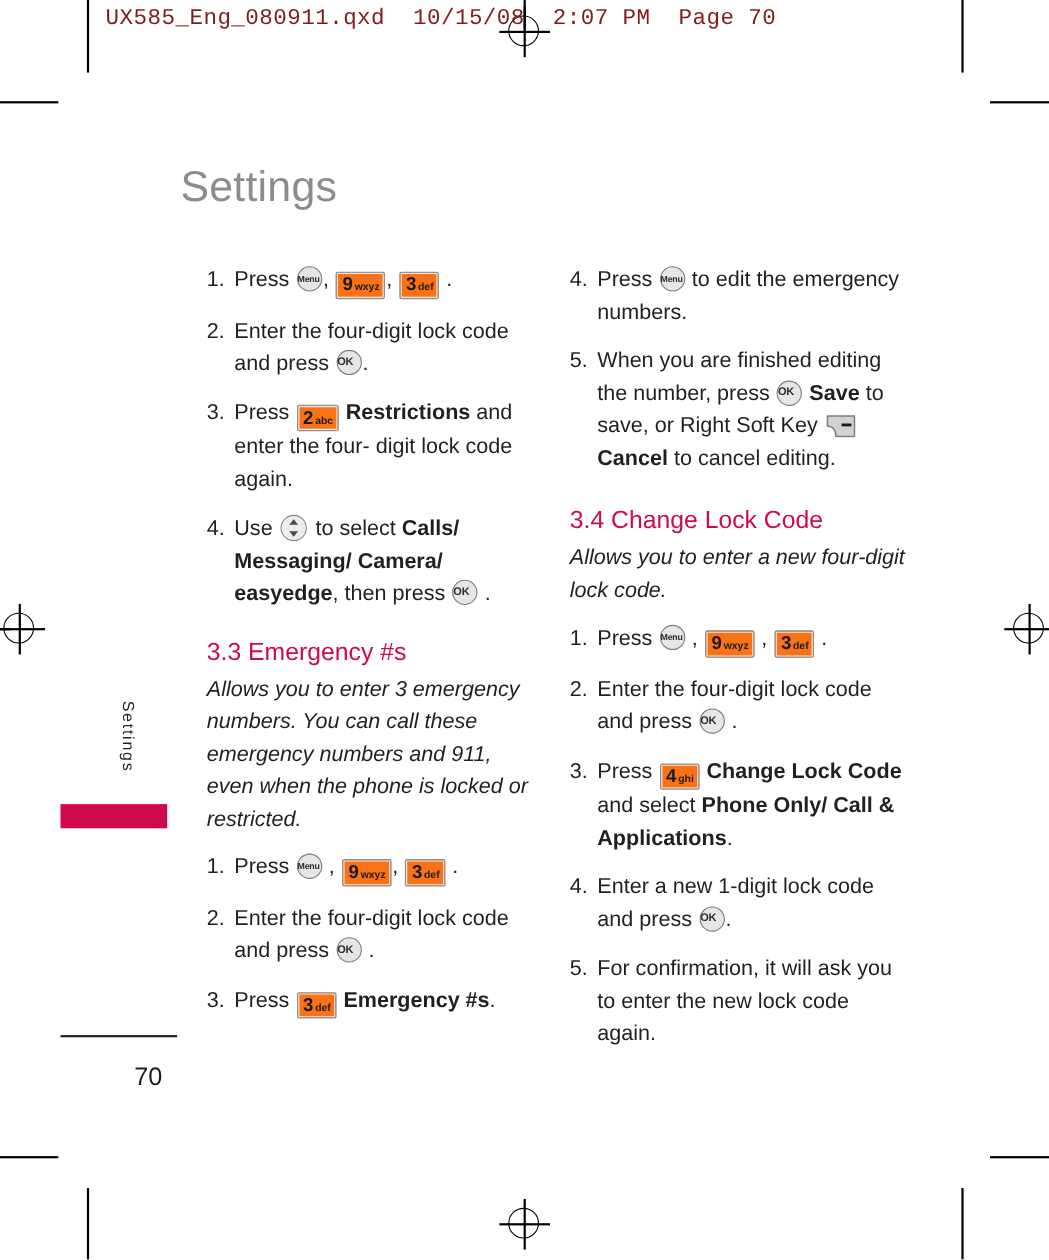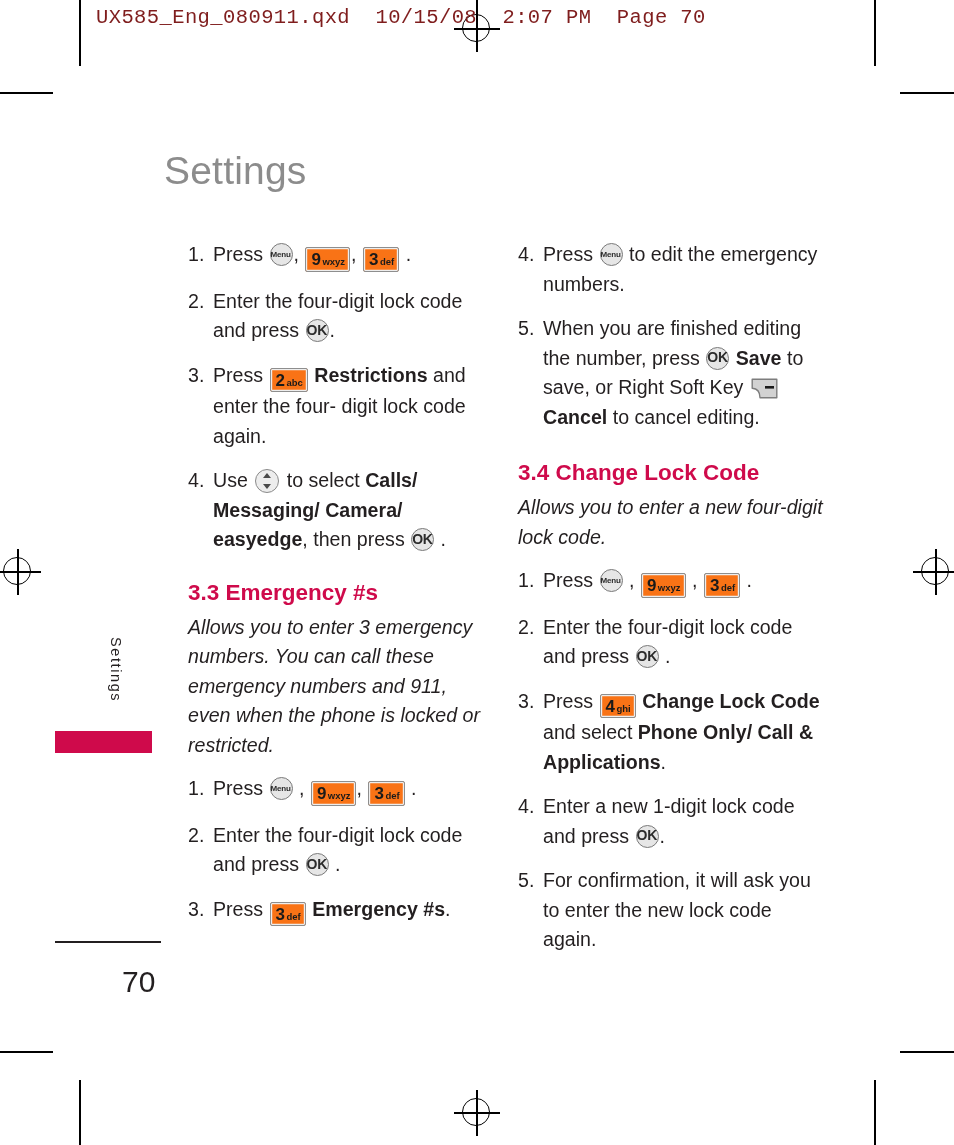--- a/index.html
+++ b/index.html
@@ -89,41 +89,41 @@
     left: 55px;
     top: 941px;
     width: 106px;
     height: 1.5px;
     background: #231f20;
   }
   .page-number {
     position: absolute;
     left: 122px;
     top: 965px;
-    font-size: 30px;
+    font-size: 23px;
     color: #231f20;
   }
 
   
   .col {
     position: absolute;
     top: 240px;
     font-size: 19.6px;
     line-height: 29.5px;
     color: #231f20;
   }
   .col-left  { left: 188px; width: 300px; }
   .col-right { left: 518px; width: 308px; }
 
   .sec-head {
     color: #cf0a4b;
     font-size: 22.5px;
     line-height: 27px;
     margin: 24px 0 7px 0;
-    font-weight: 700;
+    font-weight: 400;
   }
   .col-right .sec-head { margin-top: 27px; }
 
   .intro {
     margin: 0 0 14px 0;
     font-style: italic;
   }
 
   ol.steps {
     list-style: none;
@@ -182,21 +182,21 @@
   .keyround > span {
     position: absolute;
     left: 0; right: 0;
     top: 50%;
     transform: translateY(-50%);
     font-size: 8px;
     font-weight: bold;
     color: #2b2b2b;
     letter-spacing: -0.2px;
   }
-  .keyround.ok > span { font-size: 14px; }
+  .keyround.ok > span { font-size: 10px; }
 
   .keynav {
     display: inline-block;
     vertical-align: -6px;
     width: 24px; height: 24px;
     border-radius: 50%;
     background: #ededed;
     border: 1.4px solid #8a8a8a;
     box-sizing: border-box;
     position: relative;

